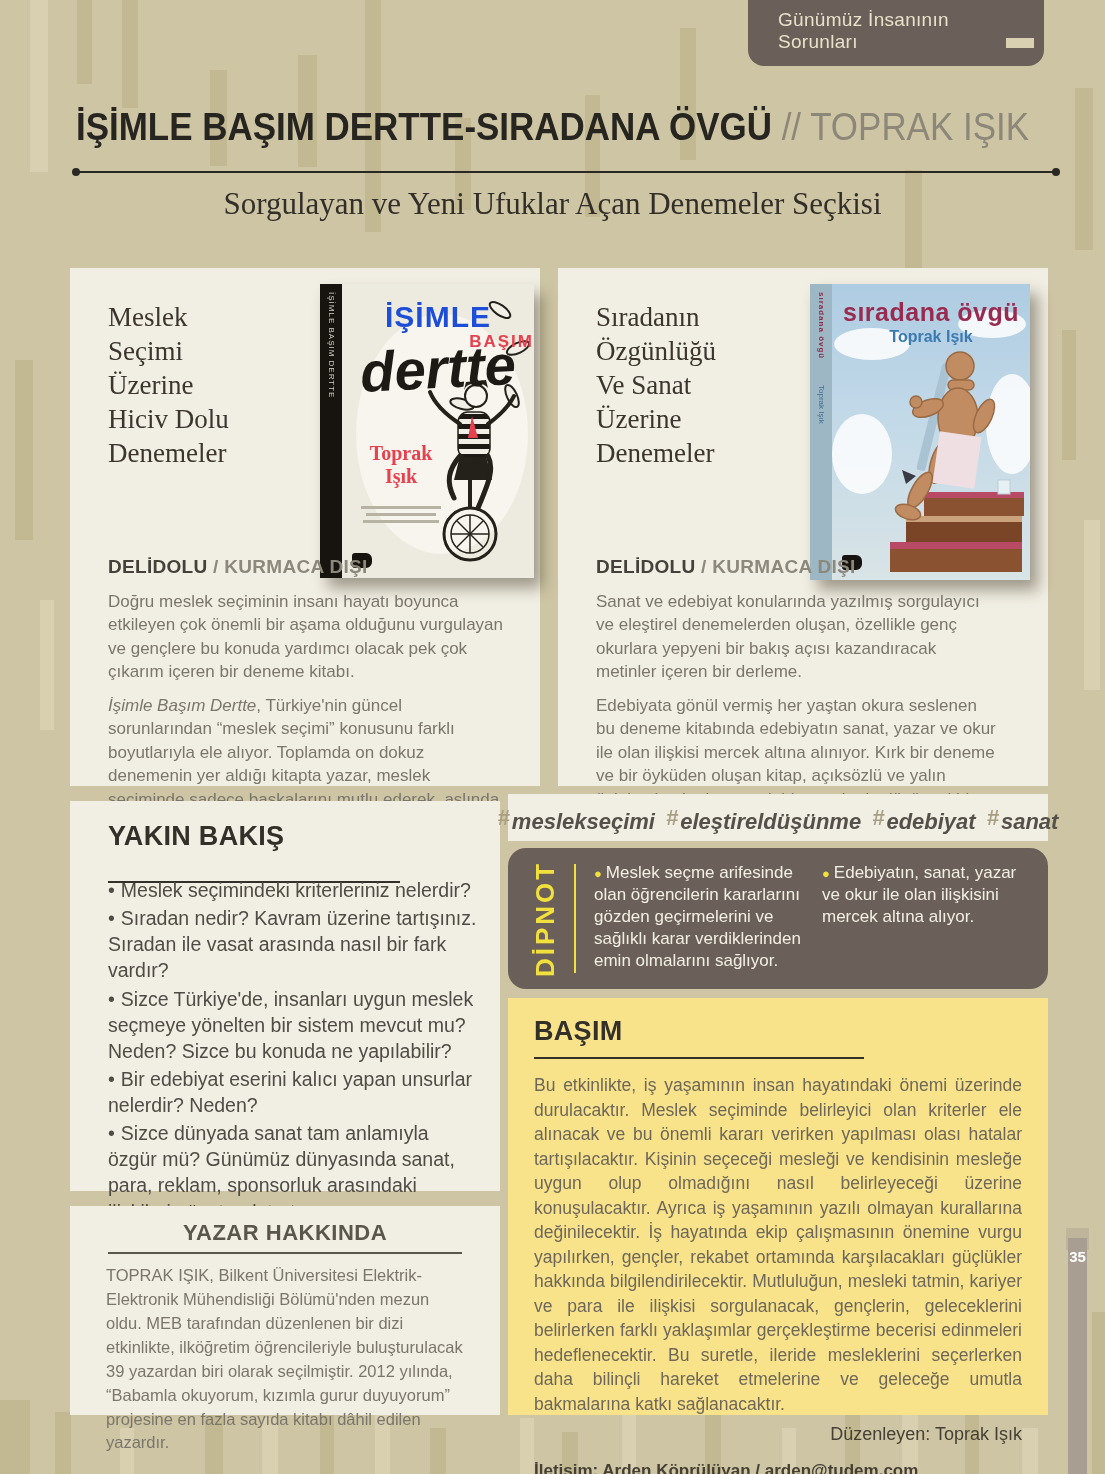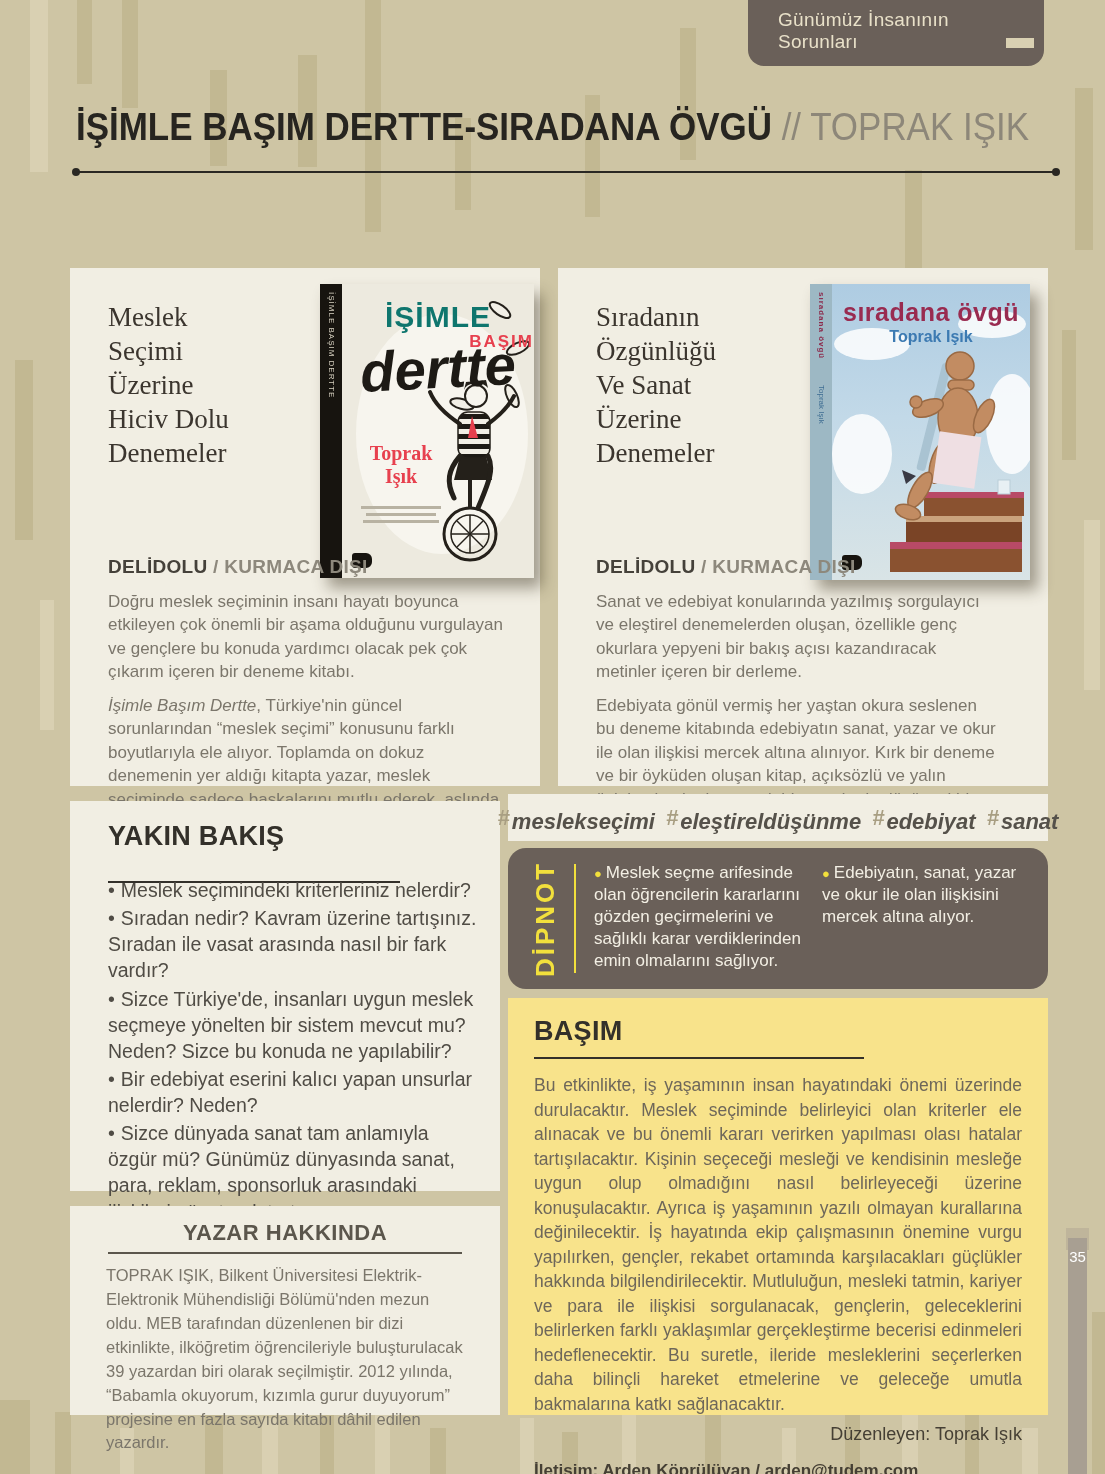--- a/index.html
+++ b/index.html
@@ -47,21 +47,21 @@
   .spine2{background:#9db8c4;}
   .spine .vtxt{writing-mode:vertical-rl;font-size:8px;letter-spacing:1px;margin-top:8px;}
   .spine1 .vtxt{color:#d8d2c2;}
   .spine2 .vtxt{color:#8c2b4c;font-weight:bold;}
   .spine2 .vtxt2{writing-mode:vertical-rl;font-size:8px;color:#3f6d92;margin-top:26px;}
   .face{position:relative;flex:1;overflow:hidden;}
   .face1{background:#edead e0;}
   .face1{background:#edeadf;}
   .face2{background:linear-gradient(180deg,#aecce2 0%,#c2d9e8 45%,#d9e4e6 100%);}
   .c1-t1{position:absolute;top:16px;left:0;width:100%;text-align:center;
-         color:#0f766e;font-weight:bold;font-size:30px;letter-spacing:1px;}
+         color:#1d4ed8;font-weight:bold;font-size:30px;letter-spacing:1px;}
   .c1-t2{position:absolute;top:48px;left:0;width:100%;text-align:right;
          color:#e7404e;font-weight:bold;font-size:17px;letter-spacing:2px;}
   .c1-t3{position:absolute;top:52px;left:0;width:100%;text-align:center;
          color:#1d1a15;font-weight:bold;font-size:56px;font-style:italic;transform:rotate(-3deg);}
   .c1-author{position:absolute;top:158px;left:14px;width:90px;text-align:center;
          color:#e7404e;font-weight:bold;font-size:20px;line-height:23px;
          font-family:"Liberation Serif",serif;white-space:pre-line;}
   .qlines{position:absolute;top:218px;left:16px;width:86px;}
   .qlines div{height:3px;background:#b8b2a2;margin:4px auto;}
   .logo{position:absolute;bottom:10px;left:10px;width:20px;height:15px;background:#17140f;border-radius:3px 6px 6px 3px;}
@@ -108,21 +108,21 @@
   
   .yazar{left:70px;top:1206px;width:430px;height:209px;}
   .yz-head{position:absolute;top:14px;left:0;width:100%;text-align:center;
            font-weight:bold;font-size:22px;color:#5b564c;letter-spacing:.5px;}
   .yz-rule{position:absolute;top:46px;left:38px;width:354px;height:2px;background:#5b564c;}
   .yz-body{position:absolute;top:58px;left:36px;width:360px;font-size:16.5px;line-height:1.45;color:#7b766b;}
 
   
   .pn-cap{position:absolute;left:1066px;top:1228px;width:23px;height:22px;background:#bfb59b;}
   .pn-bar{position:absolute;left:1068px;top:1238px;width:19px;height:236px;background:#a89f92;
-          color:#ffffff;font-weight:normal;font-size:15px;text-align:center;padding-top:10px;box-sizing:border-box;}
+          color:#ffffff;font-weight:bold;font-size:15px;text-align:center;padding-top:10px;box-sizing:border-box;}
 </style>
 </head>
 <body>
 
 <div class="page">
 
   <div class="bar l" style="left:30px;top:0;width:18px;height:172px;"></div>
   <div class="bar d" style="left:77px;top:0;width:15px;height:84px;"></div>
   <div class="bar d" style="left:122px;top:0;width:16px;height:108px;"></div>
   <div class="bar d" style="left:210px;top:70px;width:17px;height:96px;"></div>
@@ -159,20 +159,21 @@
   <div class="badge">
     <span class="badge-text">Günümüz İnsanının Sorunları</span>
     <span class="badge-dash"></span>
   </div>
 
   <div class="title"><span>İŞİMLE BAŞIM DERTTE-SIRADANA ÖVGÜ</span><span class="author"> // </span><span class="author">TOPRAK IŞIK</span></div>
   <div class="rule">
       <i class="left"></i>
       <i class="right"></i>
     </div>
+  <div class="subtitle">Sorgulayan ve Yeni Ufuklar Açan Denemeler Seçkisi</div>
 
   <div class="panel p-book1">
     <div class="intro">Meslek
 Seçimi
 Üzerine
 Hiciv Dolu
 Denemeler</div>
 
     <div class="book book1">
       <div class="spine spine1">

